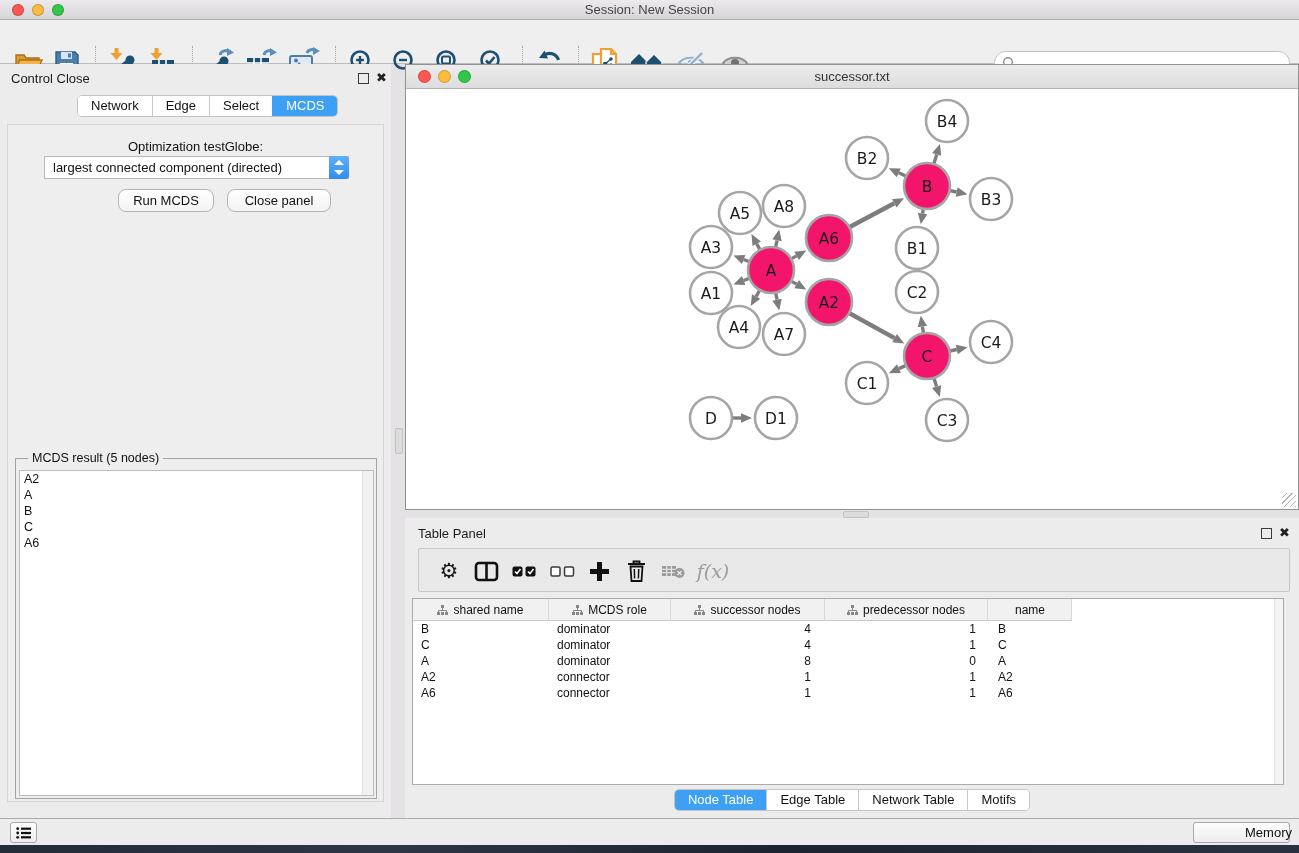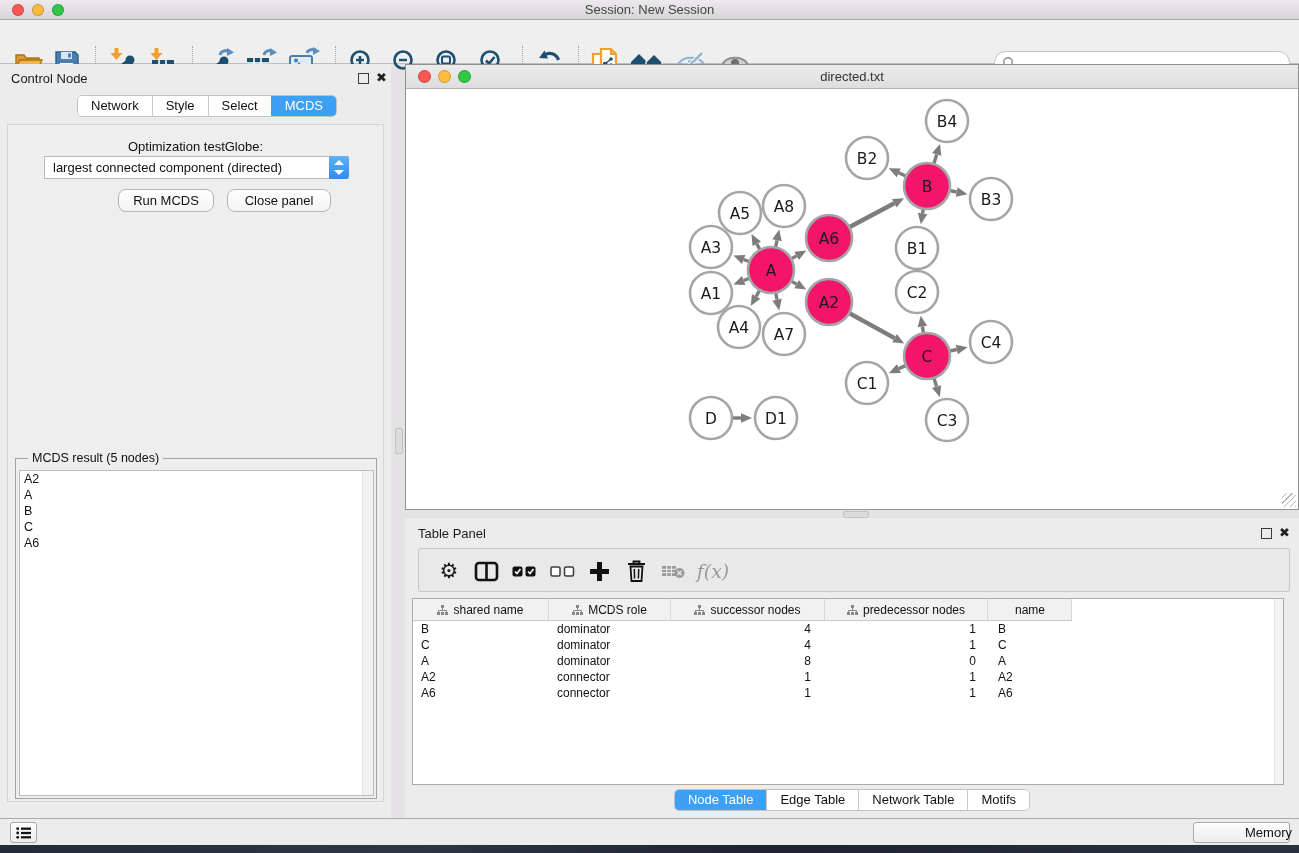--- a/index.html
+++ b/index.html
@@ -291,28 +291,28 @@
     <svg width="14" height="14" viewBox="0 0 14 14">
       <circle cx="6" cy="6" r="4.3" fill="none" stroke="#8e8e8e" stroke-width="1.4"></circle>
       <line x1="9.2" y1="9.2" x2="13" y2="13" stroke="#8e8e8e" stroke-width="1.4"></line>
     </svg>
     <input type="text" placeholder="" style="">
   </div>
 </div>
 
 <div class="control-panel">
   <div class="panel-titlerow">
-    <span class="panel-title">Control Node</span>
+    <span class="panel-title">Control Close</span>
     <span class="pctl-float" style="left:358px"></span>
     <span class="pctl-close" style="left:376px">✖</span>
   </div>
 
   <div class="seg-tabs" style="left:77px; top:31px">
     <div class="seg-tab">Network</div>
-    <div class="seg-tab">Style</div>
+    <div class="seg-tab">Edge</div>
     <div class="seg-tab">Select</div>
     <div class="seg-tab active">MCDS</div>
   </div>
 
   <div class="cp-inner">
     <div class="opt-label">Optimization testGlobe:</div>
 
     <div class="dropdown">
       <span class="val">largest connected component (directed)</span>
       <span class="dd-stepper">
@@ -339,21 +339,21 @@
 </div>
 
 <div class="vgrip"></div>
 <div class="hgrip"></div>
 
 <div class="net-window">
   <div class="net-titlebar">
     <span class="net-tl" style="left:12px; background:#fc5753"></span>
     <span class="net-tl" style="left:32px; background:#fdbc40"></span>
     <span class="net-tl" style="left:52px; background:#33c748"></span>
-    <div class="title">directed.txt</div>
+    <div class="title">successor.txt</div>
   </div>
   <div class="net-canvas">
     <svg id="graph-svg" width="892" height="420" viewBox="0 0 892 420">
         <line x1="365" y1="181" x2="337.68111410557174" y2="170.52776040713584" stroke="#7D7D7D" stroke-width="3.4"></line>
         <polygon points="327.4099068152492,166.59046427917886 339.3992069614075,166.045779044086 335.96302124973596,175.00974177018568" fill="#7D7D7D"></polygon>
         <line x1="365" y1="181" x2="350.72201814184945" y2="154.74693658340058" stroke="#7D7D7D" stroke-width="3.4"></line>
         <polygon points="345.4665267258396,145.08361365718898 354.93874087328726,152.45363123823265 346.50529541041163,157.04024192856852" fill="#7D7D7D"></polygon>
         <line x1="365" y1="181" x2="371.03290264984633" y2="151.29955618537187" stroke="#7D7D7D" stroke-width="3.4"></line>
         <polygon points="373.2225618170375,140.51969566996928 375.7368417838402,152.25504382196436 366.3289635158525,150.34406854877938" fill="#7D7D7D"></polygon>
         <line x1="365" y1="181" x2="390.60362569100863" y2="166.8738616877194" stroke="#7D7D7D" stroke-width="3.4"></line>

